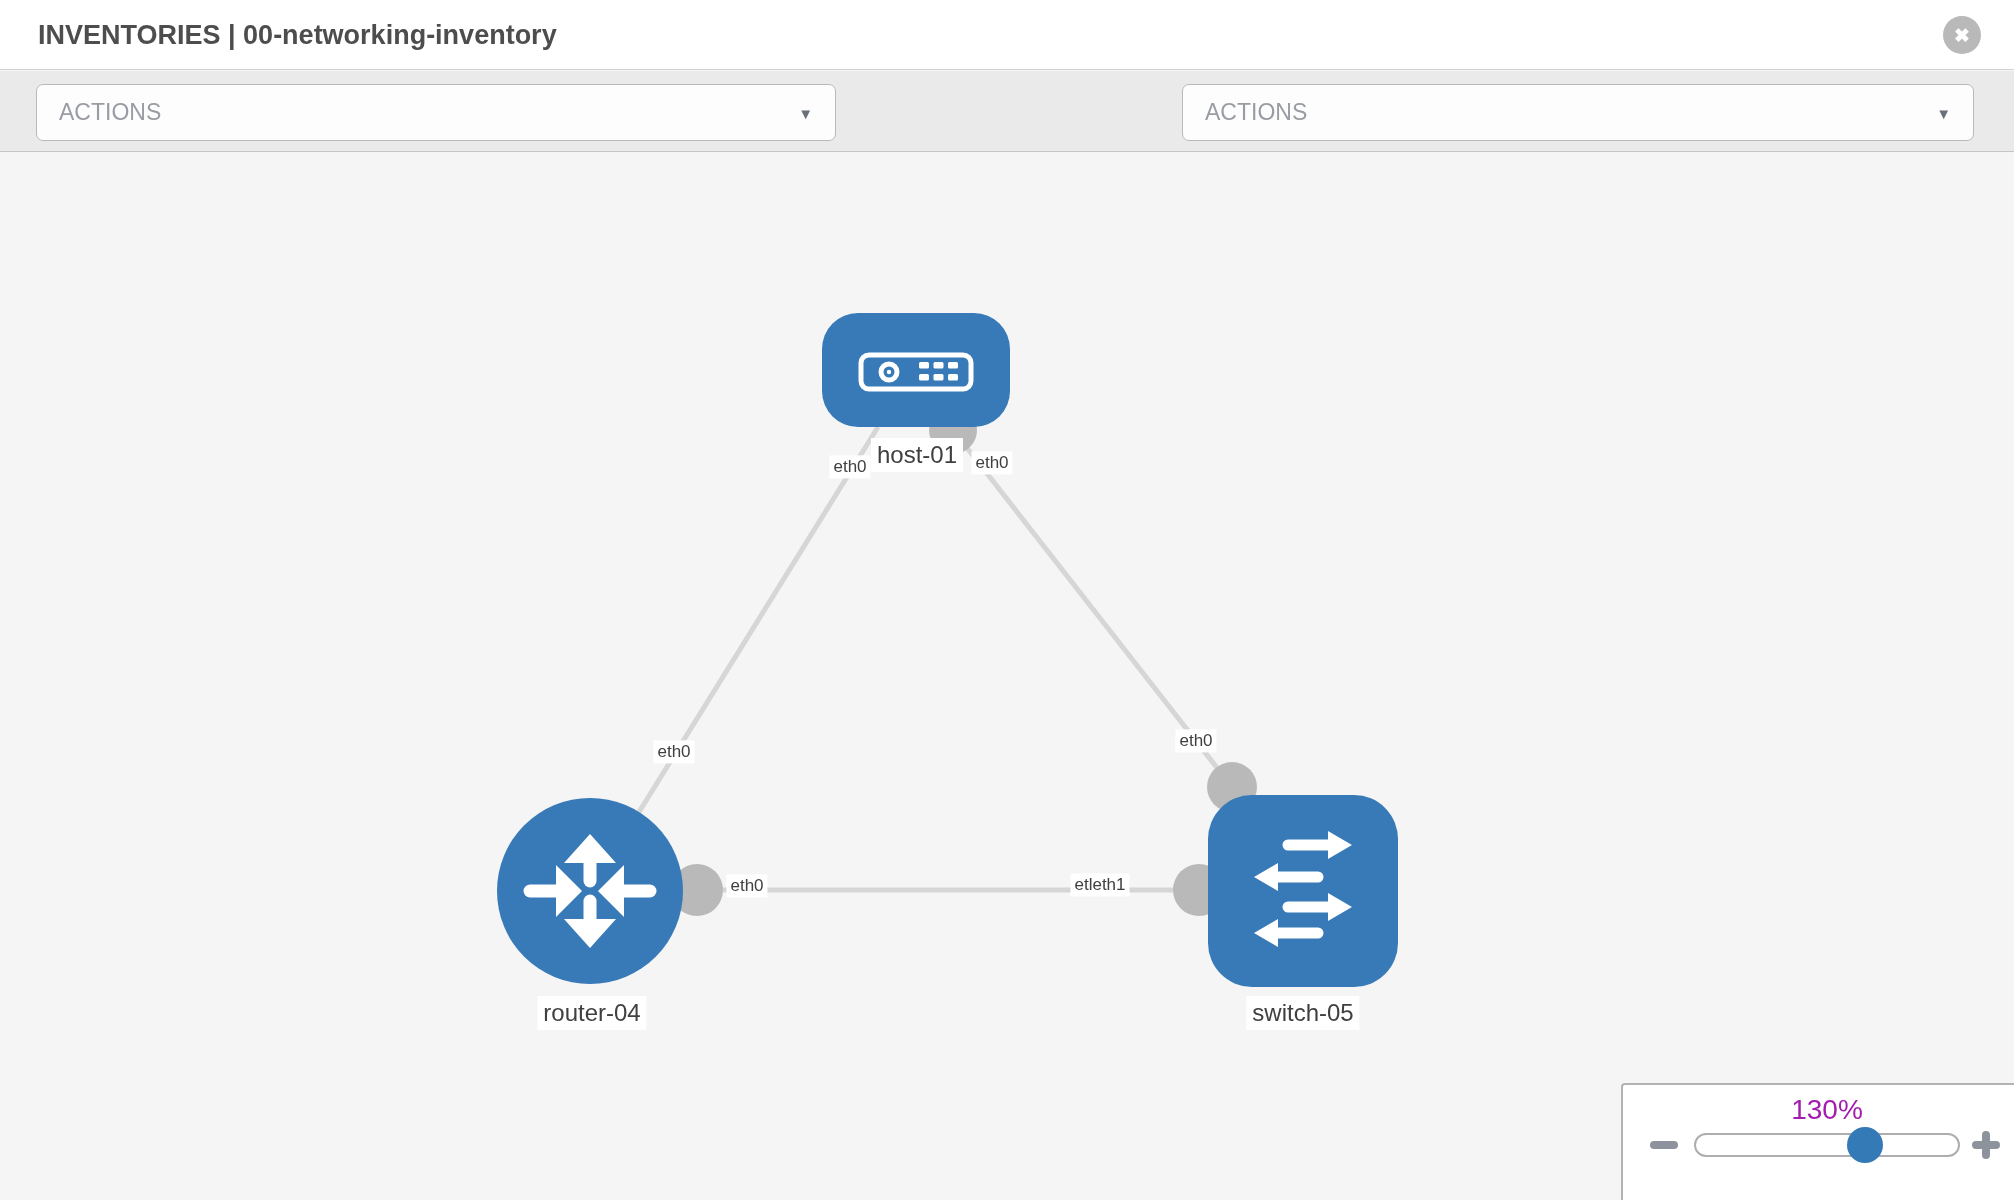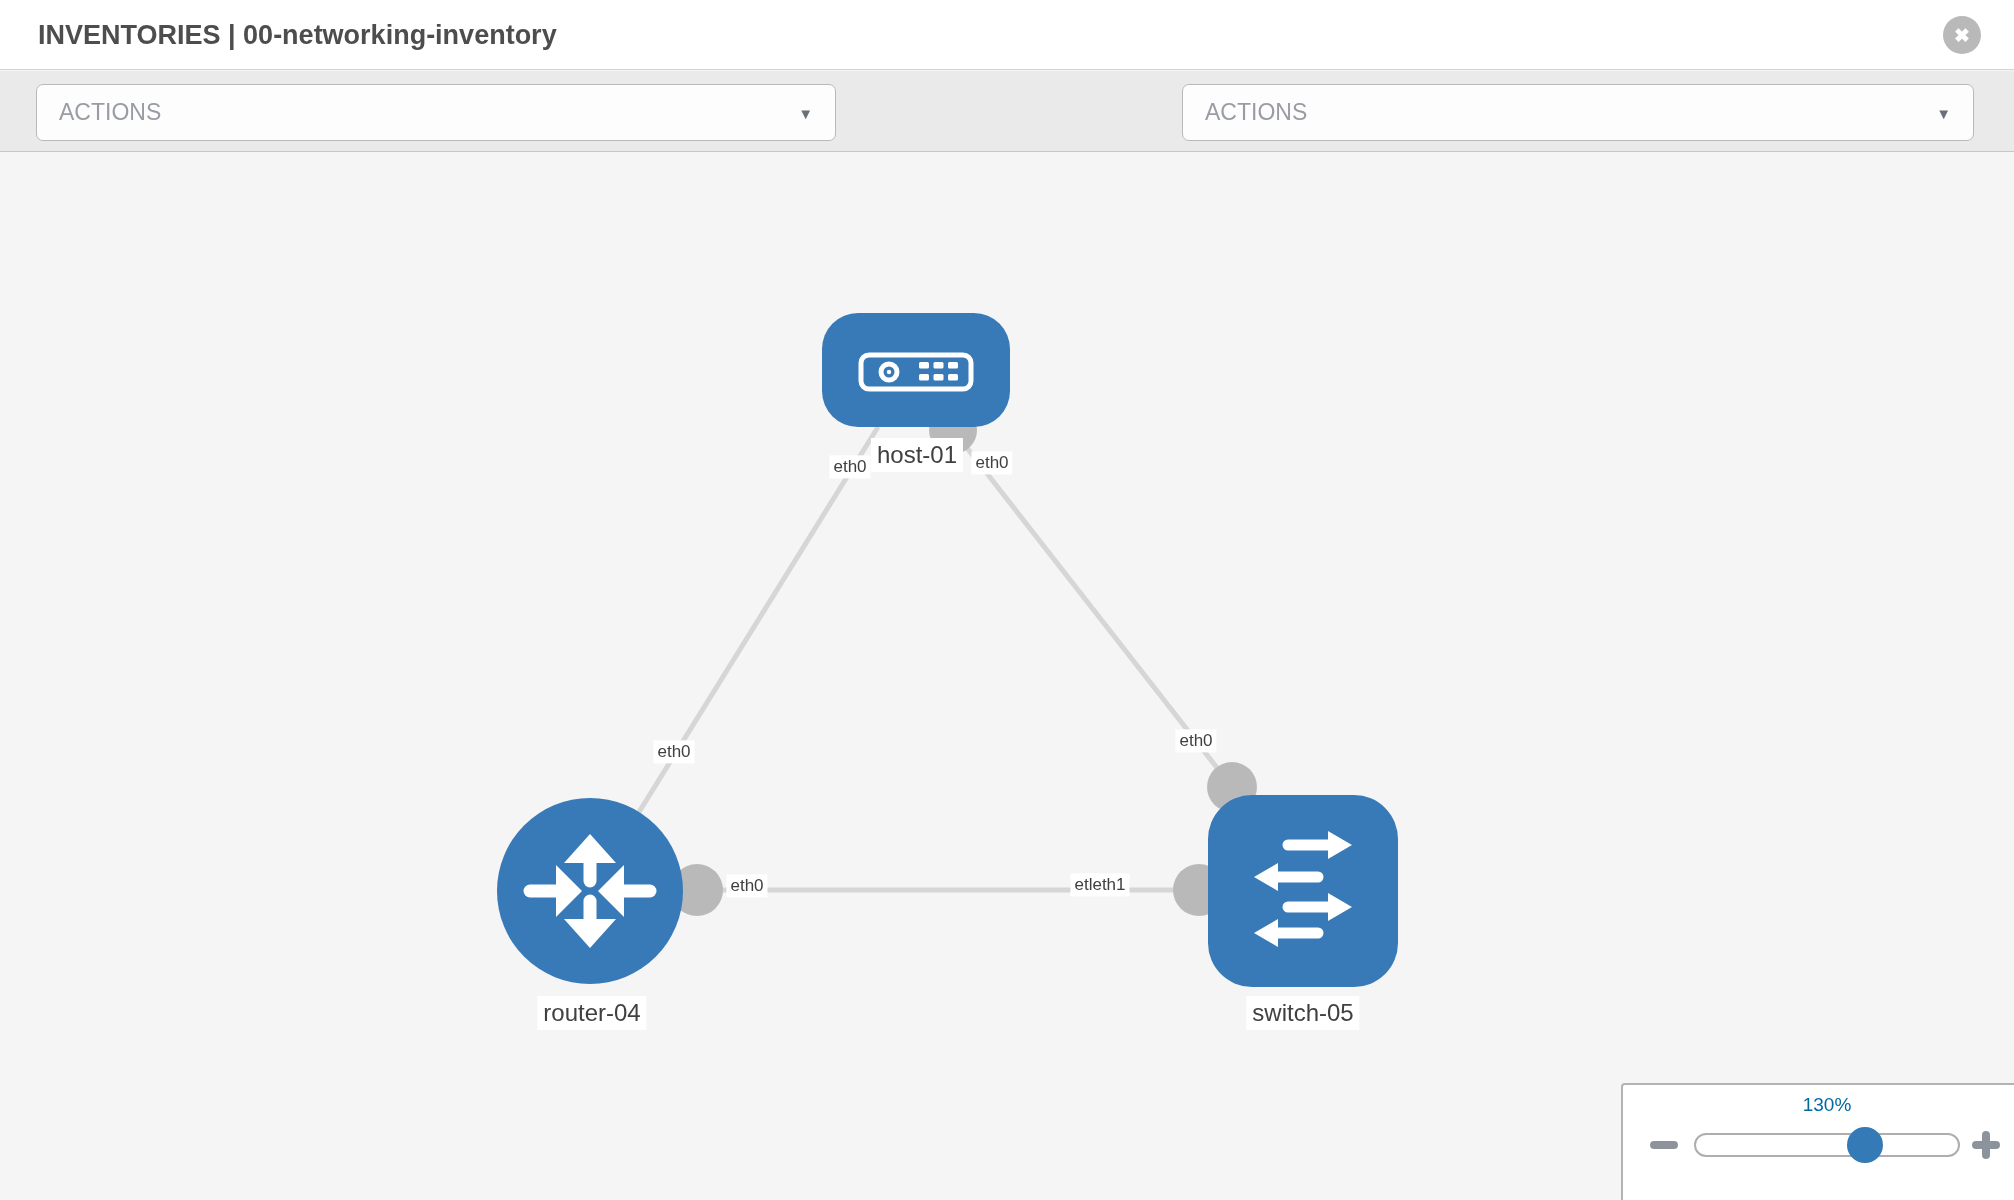--- a/index.html
+++ b/index.html
@@ -35,21 +35,21 @@
   svg.topo{position:absolute;left:0;top:0;}
   .nlabel,.ilabel{position:absolute;transform:translate(-50%,-50%);background:#ffffff;
           color:#404040;white-space:nowrap;line-height:1.25;}
   .nlabel{font-size:24px;padding:2px 6px;}
   .ilabel{font-size:17px;padding:1px 4px;}
 
   
   .zoom-panel{position:absolute;left:1621px;top:930px;width:420px;height:290px;background:#ffffff;
           border:2px solid #b3b3b3;border-radius:4px;box-sizing:border-box;}
   .zoom-level{position:absolute;left:71px;top:9px;width:266px;text-align:center;
-          font-size:19px;color:#0369a1;}
+          font-size:28px;color:#a21caf;}
   .zoom-minus{position:absolute;left:27px;top:56px;width:28px;height:8px;border-radius:4px;
           background:#8d939c;cursor:pointer;}
   .zoom-track{position:absolute;left:71px;top:48px;width:262px;height:20px;background:#fff;
           border:2px solid #aeaeae;border-radius:12px;cursor:pointer;}
   .zoom-thumb{position:absolute;left:224px;top:42px;width:36px;height:36px;border-radius:50%;
           background:#337ab7;cursor:pointer;}
   .zoom-plus{position:absolute;left:349px;top:46px;width:28px;height:28px;cursor:pointer;}
   .zoom-plus::before{content:"";position:absolute;left:0;top:10px;width:28px;height:8px;
           border-radius:4px;background:#8d939c;}
   .zoom-plus::after{content:"";position:absolute;left:10px;top:0;width:8px;height:28px;

